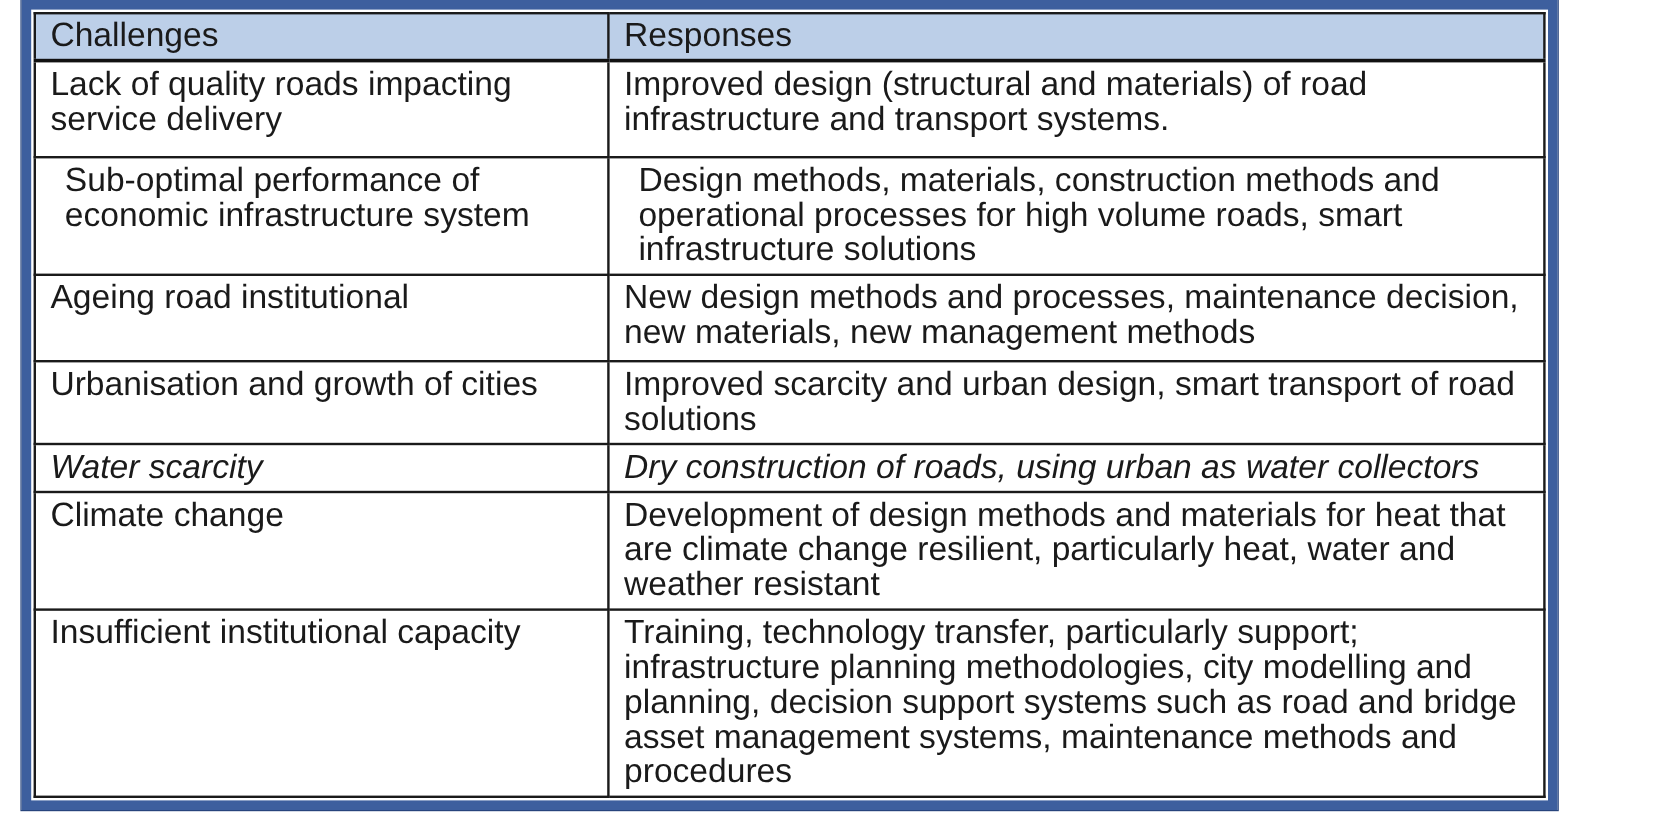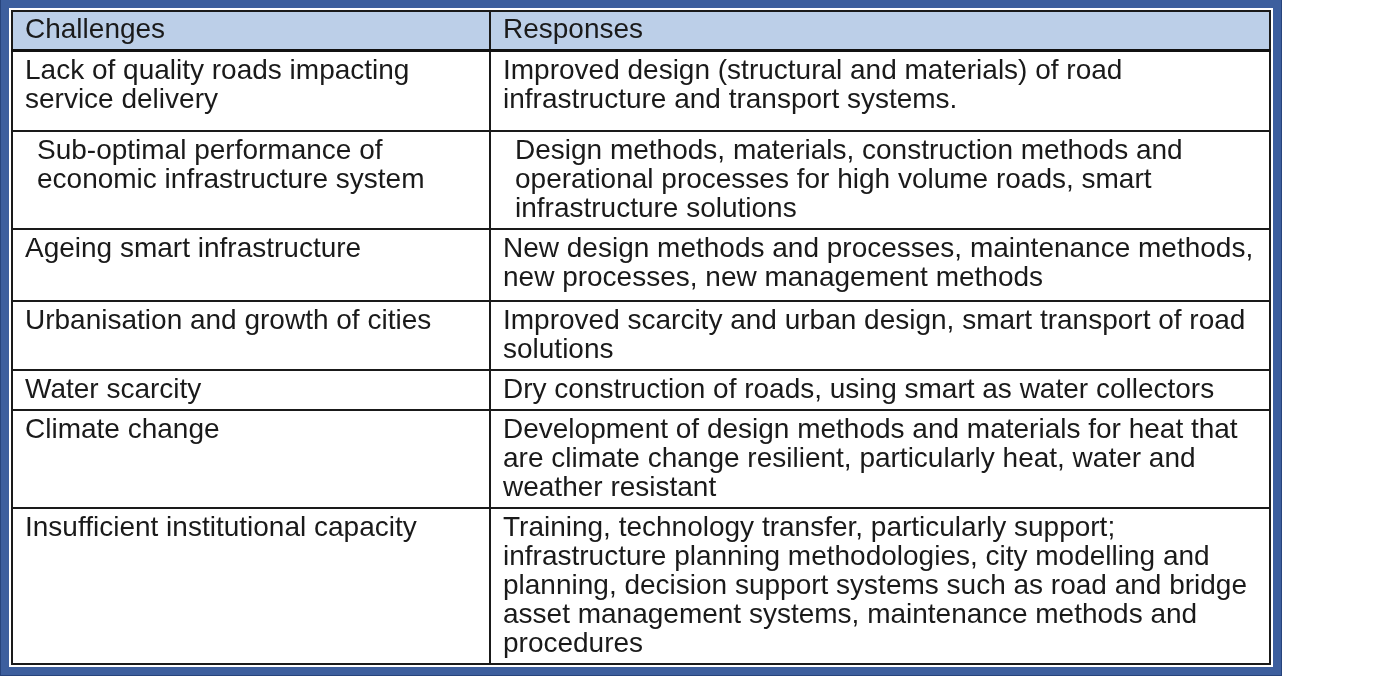--- a/index.html
+++ b/index.html
@@ -12,21 +12,21 @@
     font-family: "Liberation Sans", "DejaVu Sans", sans-serif;
   }
   .page {
     position: relative;
     width: 1400px;
     height: 694px;
     overflow: hidden;
   }
   .table-frame {
     position: absolute;
-    left: 1px;
+    left: 18px;
     top: 0px;
     width: 1280px;
     border: 8px solid #3D5F9E;
     outline: 1px solid #27447C;
     background: #ffffff;
     padding: 2px;
   }
   table.challenge-table {
     width: 100%;
     border-collapse: collapse;
@@ -49,21 +49,21 @@
   table.challenge-table th {
     background: #BCCFE8;
     border-bottom: 3px solid #111111;
     height: 34px;
     padding-top: 2px;
   }
   tr.r1 td { height: 80px; }
   tr.r2 td { height: 91px; padding-left: 24px; }
   tr.r3 td { height: 72px; }
   tr.r4 td { height: 62px; }
-  tr.r5 td { height: 37px; }
+  tr.r5 td { height: 37px; font-style: italic; }
   tr.r6 td { height: 95px; }
   tr.r7 td { height: 155px; }
 </style>
 </head>
 <body>
 
 <div class="page">
   <div class="table-frame">
     <table class="challenge-table">
       <colgroup>
@@ -79,30 +79,30 @@
       <tbody>
         <tr class="r1">
           <td>Lack of quality roads impacting service delivery</td>
           <td>Improved design (structural and materials) of road infrastructure and transport systems.</td>
         </tr>
         <tr class="r2">
           <td>Sub-optimal performance of economic infrastructure system</td>
           <td>Design methods, materials, construction methods and operational processes for high volume roads, smart infrastructure solutions</td>
         </tr>
         <tr class="r3">
-          <td>Ageing smart infrastructure</td>
-          <td>New design methods and processes, maintenance methods, new processes, new management methods</td>
+          <td>Ageing road institutional</td>
+          <td>New design methods and processes, maintenance decision, new materials, new management methods</td>
         </tr>
         <tr class="r4">
           <td>Urbanisation and growth of cities</td>
           <td>Improved scarcity and urban design, smart transport of road solutions</td>
         </tr>
         <tr class="r5">
           <td>Water scarcity</td>
-          <td>Dry construction of roads, using smart as water collectors</td>
+          <td>Dry construction of roads, using urban as water collectors</td>
         </tr>
         <tr class="r6">
           <td>Climate change</td>
           <td>Development of design methods and materials for heat that are climate change resilient, particularly heat, water and weather resistant</td>
         </tr>
         <tr class="r7">
           <td>Insufficient institutional capacity</td>
           <td>Training, technology transfer, particularly support; infrastructure planning methodologies, city modelling and planning, decision support systems such as road and bridge asset management systems, maintenance methods and procedures</td>
         </tr>
       </tbody>

